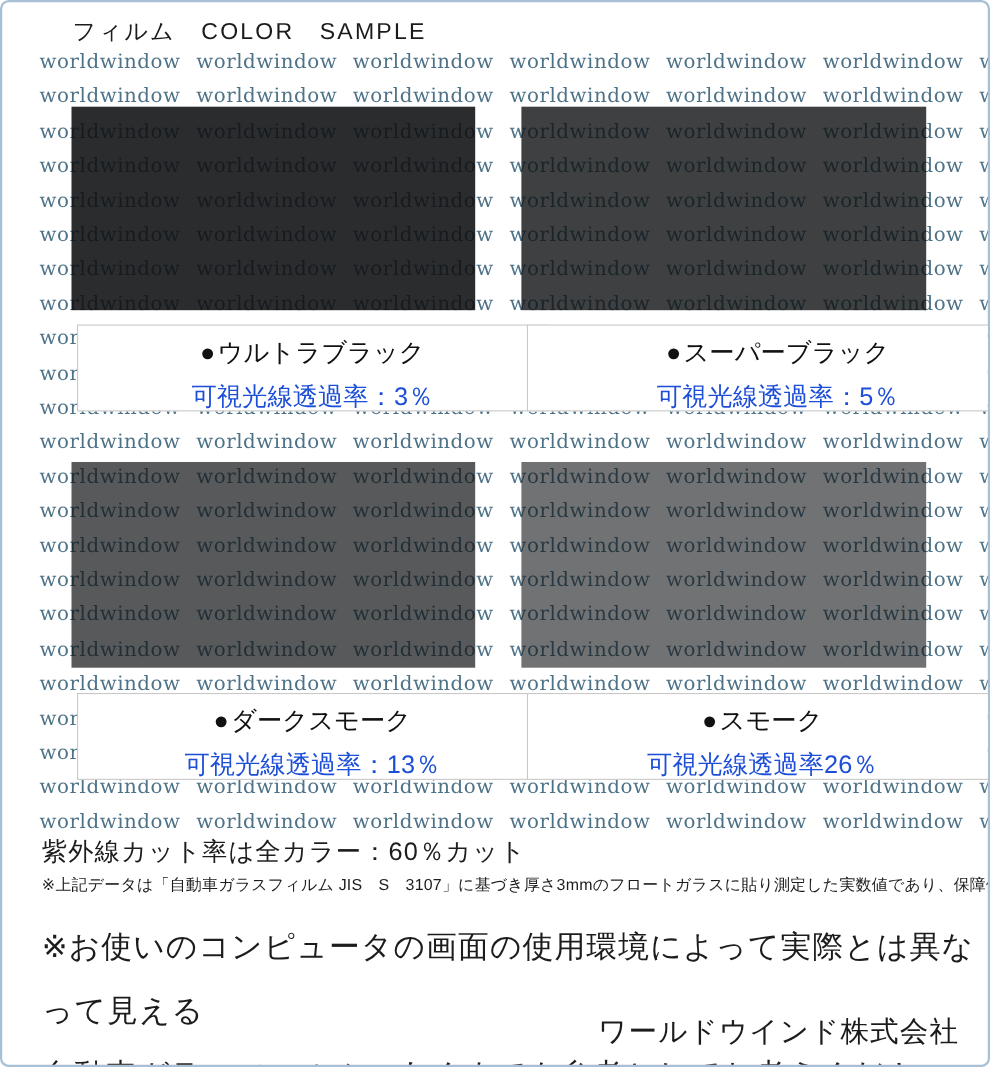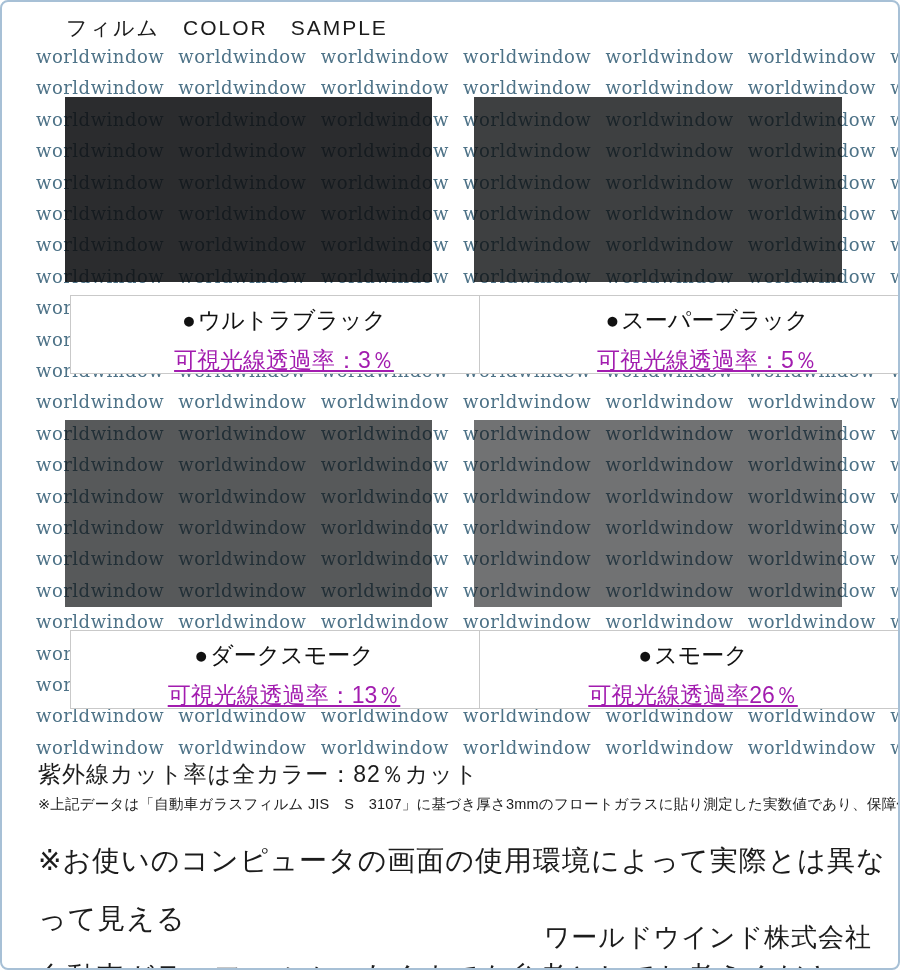--- a/index.html
+++ b/index.html
@@ -67,22 +67,21 @@
   .pos-l2c2 { left: 477px; top: 628px; }
   .label-name {
     margin-top: 9px;
     font-size: 23px;
     color: #111;
   }
   .label-name .bullet { margin-right: 2px; }
   .label-trans {
     margin-top: 9px;
     font-size: 23px;
-    color: #a21caf;
-    text-decoration: underline;
+    color: #1d4ed8;
   }
   
   .uv-note {
     position: absolute;
     left: 36px; top: 757px;
     font-size: 23px;
     letter-spacing: 1px;
     z-index: 3;
   }
   .measure-note {
@@ -167,21 +166,21 @@
     </div>
     <div class="label-trans">可視光線透過率：13％</div>
   </div>
   <div class="label-box pos-l2c2">
     <div class="label-name">
       <span class="bullet">●</span><span>スモーク</span>
     </div>
     <div class="label-trans">可視光線透過率26％</div>
   </div>
 
-  <div class="uv-note">紫外線カット率は全カラー：82％カット</div>
+  <div class="uv-note">紫外線カット率は全カラー：60％カット</div>
   <div class="measure-note">※上記データは「自動車ガラスフィルム JIS　S　3107」に基づき厚さ3mmのフロートガラスに貼り測定した実数値であり、保障値ではありません。</div>
   <div class="disclaimer">
     <div>※お使いのコンピュータの画面の使用環境によって実際とは異なって見える</div>
     <div>自動車ガラスフィルム、あくまでも参考としてお考えください。</div>
   </div>
   <div class="company">ワールドウインド株式会社</div>
 
 </div>
 
 </body></html>

